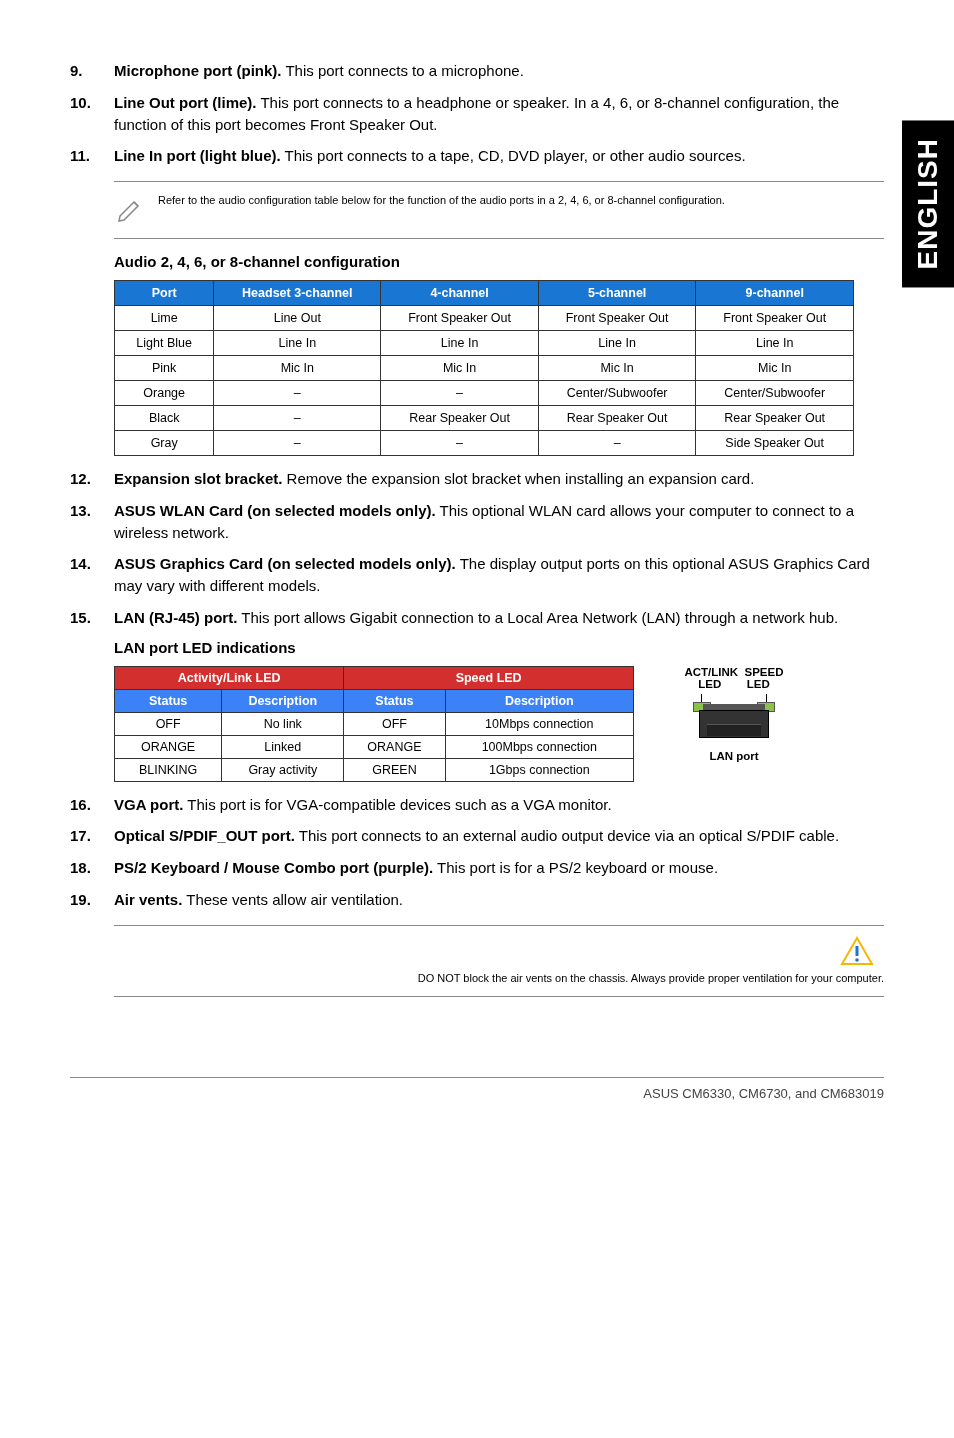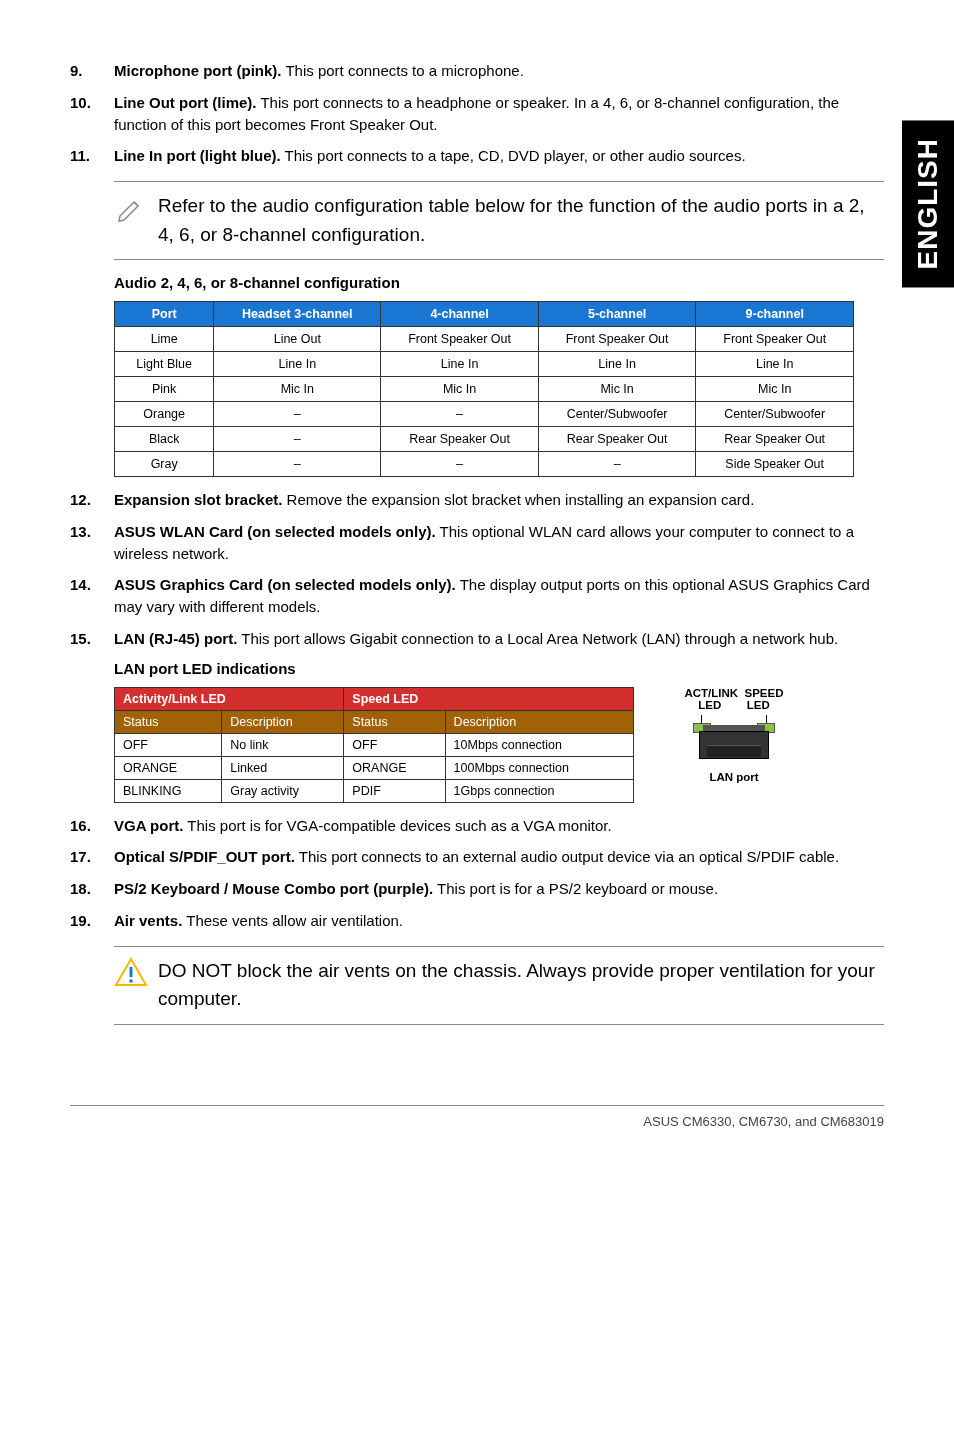--- a/index.html
+++ b/index.html
@@ -6,32 +6,32 @@
   body { font-family: Arial, Helvetica, sans-serif; background: #fff; color: #000; width: 954px; margin: 0 auto; position: relative; }
   .page { padding: 60px 70px 40px 70px; }
   .side-tab { position: absolute; right: 0; top: 120px; background: #000; color: #fff; font-weight: bold; font-size: 28px; letter-spacing: 1px; writing-mode: vertical-rl; transform: rotate(180deg); padding: 18px 10px; }
   .num-list { list-style: none; }
   .num-item { display: flex; margin-bottom: 10px; line-height: 1.45; font-size: 15px; }
   .num-item .n { width: 44px; flex-shrink: 0; font-weight: bold; }
   .num-item .t { flex: 1; }
   .num-item .t b { font-weight: bold; }
   .note-row { display: flex; align-items: flex-start; margin: 14px 0 14px 44px; border-top: 1px solid #888; border-bottom: 1px solid #888; padding: 10px 0; }
   .note-icon { width: 44px; flex-shrink: 0; }
-  .note-text { font-size: 19px; line-height: 1.5; flex: 1; }
-  .warn-row { display: flex; align-items: flex-start; margin: 14px 0 14px 44px; border-top: 1px solid #888; border-bottom: 1px solid #888; padding: 10px 0; }
+  .note-text { font-size: 11px; line-height: 1.5; flex: 1; }
+  .warn-row { display: flex; align-items: flex-end; margin: 14px 0 14px 44px; border-top: 1px solid #888; border-bottom: 1px solid #888; padding: 10px 0; flex-direction: column; }
   .sub-heading { font-weight: bold; font-size: 15px; margin: 8px 0 10px 44px; }
   table { border-collapse: collapse; }
   .audio-table { margin-left: 44px; width: 740px; font-size: 12.5px; }
   .audio-table th, .audio-table td { border: 1px solid #333; padding: 5px 12px; text-align: center; }
   .audio-table th { background: #1976d2; color: #fff; font-weight: bold; }
   .led-section { display: flex; margin-left: 44px; align-items: flex-start; gap: 30px; }
   .led-table { width: 520px; font-size: 12.5px; }
-  .led-table th, .led-table td { border: 1px solid #333; padding: 4px 8px; text-align: left; }
+  .led-table th, .led-table td { border: 1px solid #333; padding: 4px 8px; text-align: center; }
   .led-table .hdr1 { background: #d32f2f; color: #fff; font-weight: bold; }
-  .led-table .hdr2 { background: #a16207; color: #fff; font-weight: normal; margin-left: 20px; }
+  .led-table .hdr2 { background: #3b82f6; color: #fff; font-weight: bold; margin-left: 20px; }
   .led-diagram { text-align: center; font-size: 11.5px; font-weight: bold; width: 140px; }
   .led-port { width: 90px; height: 50px; margin: 6px auto 4px auto; position: relative; }
   .led-port .body { position:absolute; left: 10px; top: 14px; width: 70px; height: 28px; background: #333; border: 1px solid #000; }
   .led-port .slot { position:absolute; left: 18px; top: 28px; width: 54px; height: 12px; background:#222; border-top:1px solid #555;}
   .led-port .led-l { position:absolute; left: 4px; top: 6px; width: 18px; height: 10px; background: #8bc34a; border:1px solid #555;}
   .led-port .led-r { position:absolute; right: 4px; top: 6px; width: 18px; height: 10px; background: #8bc34a; border:1px solid #555;}
   .led-port .top { position:absolute; left: 14px; top: 8px; width: 62px; height: 10px; background:#555; }
   .led-port .line-l { position:absolute; left: 12px; top: -2px; width:1px; height:10px; background:#000;}
   .led-port .line-r { position:absolute; right: 12px; top: -2px; width:1px; height:10px; background:#000;}
   .footer { margin-top: 80px; border-top: 1px solid #888; padding-top: 8px; display: flex; justify-content: flex-end; font-size: 13px; color: #444; }
@@ -171,21 +171,21 @@
           </tr>
       <tr>
             <td>ORANGE</td>
             <td>Linked</td>
             <td>ORANGE</td>
             <td>100Mbps connection</td>
           </tr>
       <tr>
             <td>BLINKING</td>
             <td>Gray activity</td>
-            <td>PDIF</td>
+            <td>GREEN</td>
             <td>1Gbps connection</td>
           </tr>
     </tbody>
       </table>
 
     <div class="led-diagram">
       <div><span>ACT/LINK</span>&nbsp;&nbsp;<span>SPEED</span></div>
       <div><span>LED</span>&nbsp;&nbsp;&nbsp;&nbsp;&nbsp;&nbsp;&nbsp;&nbsp;<span>LED</span></div>
       <div class="led-port">
         <div class="line-l"></div>

